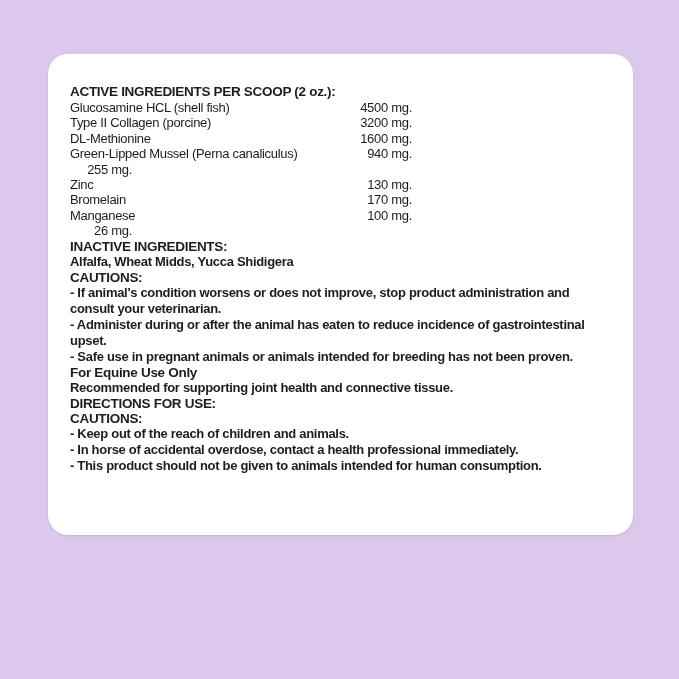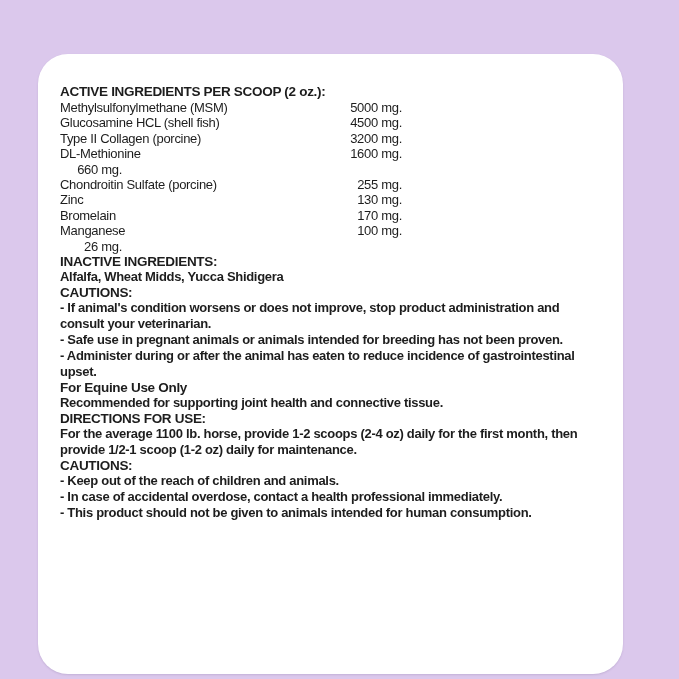--- a/index.html
+++ b/index.html
@@ -10,26 +10,26 @@
     width: 679px;
     height: 679px;
     background: #dbc8ec;
     position: relative;
     font-family: "Liberation Sans", "DejaVu Sans", sans-serif;
     color: #1d1d1d;
     -webkit-font-smoothing: antialiased;
   }
   .label-card {
     position: absolute;
-    left: 38px;
+    left: 48px;
     top: 54px;
     width: 585px;
-    height: 620px;
+    height: 481px;
     background: #ffffff;
-    border-radius: 30px;
+    border-radius: 20px;
     box-shadow: 0 1px 2px rgba(90, 70, 120, 0.18);
     box-sizing: border-box;
     padding: 30px 22px 20px 22px;
     overflow: hidden;
   }
   .txt {
     font-size: 13px;
     line-height: 16px;
     letter-spacing: -0.3px;
     font-stretch: condensed;
@@ -68,40 +68,36 @@
 </style>
 </head>
 <body>
 
 <div class="label-card">
 
   <div>
     <div class="heading">ACTIVE INGREDIENTS PER SCOOP (2 oz.):</div>
     <div class="ingredient-table txt">
       <div class="ingredient-row">
-        <span class="ingredient-name">Methylsulfonylmethane (MSM)</span>
-        <span class="ingredient-amount">5000 mg.</span>
-      </div>
-      <div class="ingredient-row">
         <span class="ingredient-name">Glucosamine HCL (shell fish)</span>
         <span class="ingredient-amount">4500 mg.</span>
       </div>
       <div class="ingredient-row">
         <span class="ingredient-name">Type II Collagen (porcine)</span>
         <span class="ingredient-amount">3200 mg.</span>
       </div>
       <div class="ingredient-row">
         <span class="ingredient-name">DL-Methionine</span>
         <span class="ingredient-amount">1600 mg.</span>
       </div>
       <div class="ingredient-row">
-        <span class="ingredient-amount">660 mg.</span>
+        <span class="ingredient-name">Green-Lipped Mussel (Perna canaliculus)</span>
+        <span class="ingredient-amount">940 mg.</span>
       </div>
       <div class="ingredient-row">
-        <span class="ingredient-name">Chondroitin Sulfate (porcine)</span>
         <span class="ingredient-amount">255 mg.</span>
       </div>
       <div class="ingredient-row">
         <span class="ingredient-name">Zinc</span>
         <span class="ingredient-amount">130 mg.</span>
       </div>
       <div class="ingredient-row">
         <span class="ingredient-name">Bromelain</span>
         <span class="ingredient-amount">170 mg.</span>
       </div>
@@ -116,34 +112,33 @@
   </div>
 
   <div class="section">
     <div class="heading">INACTIVE INGREDIENTS:</div>
     <p class="para txt">Alfalfa, Wheat Midds, Yucca Shidigera</p>
   </div>
 
   <div class="section">
     <div class="heading">CAUTIONS:</div>
     <p class="para txt">- If animal's condition worsens or does not improve, stop product administration and consult your veterinarian.</p>
+    <p class="para txt">- Administer during or after the animal has eaten to reduce incidence of gastrointestinal upset.</p>
     <p class="para txt">- Safe use in pregnant animals or animals intended for breeding has not been proven.</p>
-    <p class="para txt">- Administer during or after the animal has eaten to reduce incidence of gastrointestinal upset.</p>
   </div>
 
   <div class="section">
     <div class="heading">For Equine Use Only</div>
     <p class="para txt">Recommended for supporting joint health and connective tissue.</p>
   </div>
 
   <div class="section">
     <div class="heading">DIRECTIONS FOR USE:</div>
-    <p class="para txt">For the average 1100 lb. horse, provide 1-2 scoops (2-4 oz) daily for the first month, then provide 1/2-1 scoop (1-2 oz) daily for maintenance.</p>
   </div>
 
   <div class="section">
     <div class="heading">CAUTIONS:</div>
     <p class="para txt">- Keep out of the reach of children and animals.</p>
-    <p class="para txt">- In case of accidental overdose, contact a health professional immediately.</p>
+    <p class="para txt">- In horse of accidental overdose, contact a health professional immediately.</p>
     <p class="para txt">- This product should not be given to animals intended for human consumption.</p>
   </div>
 
 </div>
 
 </body></html>

